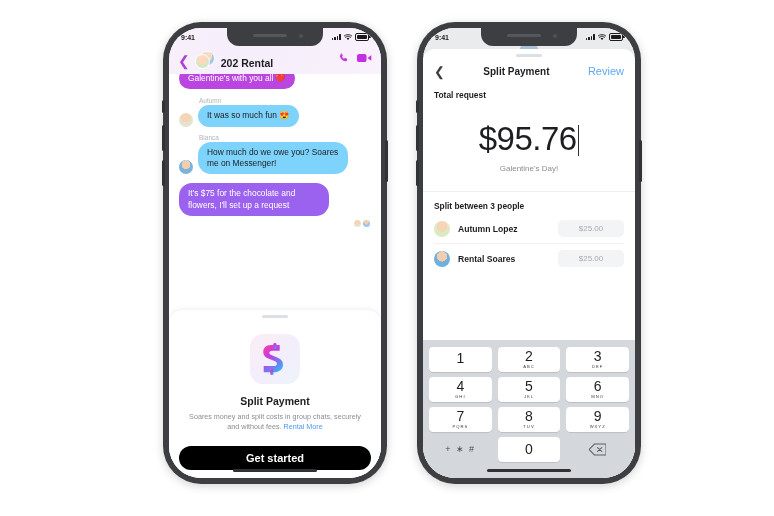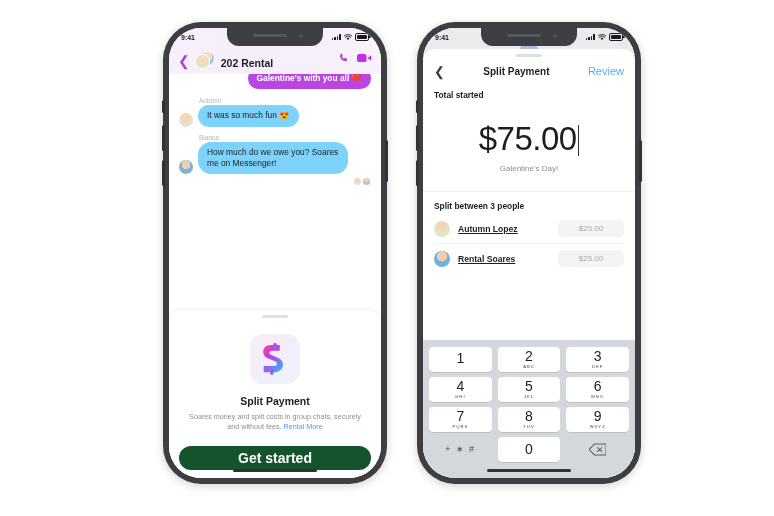--- a/index.html
+++ b/index.html
@@ -88,21 +88,21 @@
   .hdr-av .a1{right:0;top:0;background:radial-gradient(circle at 50% 35%, #ffd9bd 0 42%, #9fc5e8 43% 100%);}
   .hdr-av .a2{left:0;bottom:0;background:radial-gradient(circle at 50% 35%, #ffd9bd 0 42%, #d7e5c0 43% 100%);}
   .chat-title{font-size:10.5px;font-weight:bold;color:#1c1e21;flex:1;line-height:1;margin-bottom:1px;margin-top:24px;}
   .hdr-ico{margin-left:7px;margin-bottom:1px;}
 
   .chat-body{
     position:absolute;top:46px;left:0;right:0;bottom:78px;
     background:#fff;overflow:hidden;
   }
   .msgrow{display:flex;align-items:flex-end;padding:0 10px;margin-bottom:3px;}
-  .msgrow.out{justify-content:flex-end;font-weight:bold;}
+  .msgrow.out{}
   .sender{font-size:6.5px;color:#b3b5b8;padding:0 10px 1px 30px;}
   .av{width:14px;height:14px;border-radius:50%;flex:0 0 14px;margin-right:5px;}
   .av.autumn{background:radial-gradient(circle at 50% 34%, #f6d5b6 0 40%, #e6e2cf 41% 100%);}
   .av.bianca{background:radial-gradient(circle at 50% 34%, #f3cdb0 0 38%, #7ab4da 39% 100%);}
   .bubble{
     max-width:132px;border-radius:13px;padding:5px 9px;
     font-size:8.4px;line-height:1.35;color:#1c1e21;
   }
   .bubble.in{background:#7dd3fc;}
   .bubble.out{background:#9b62ef;color:#fff;}
@@ -138,23 +138,23 @@
   .grabber{width:26px;height:3px;background:#dcdfe3;border-radius:2px;margin:5px auto 0;}
   .app-tile{
     width:50px;height:50px;margin:16px auto 0;border-radius:13px;
     background:linear-gradient(135deg,#fbeef6 0%,#f3eefb 50%,#eef3fb 100%);
     display:flex;align-items:center;justify-content:center;
   }
   .sheet h3{margin:11px 0 0;font-size:10.5px;font-weight:bold;color:#1c1e21;}
   .sheet p{margin:5px 14px 0;font-size:7.2px;line-height:1.45;color:#8a8d91;}
   .sheet p a{color:#4a9bf0;text-decoration:none;}
   .cta{
-    margin:13px 10px 0;height:24px;background:#14532d;border-radius:13px;
+    margin:13px 10px 0;height:24px;background:#000000;border-radius:13px;
     display:flex;align-items:center;justify-content:center;
-    color:#fff;font-size:14px;font-weight:bold;
+    color:#fff;font-size:11px;font-weight:bold;
   }
 
   
   .r-top{position:absolute;top:0;left:0;right:0;height:26px;background:#e9ebed;z-index:5;}
   .r-peek{position:absolute;left:50%;top:16px;transform:translateX(-50%);
           width:18px;height:9px;border-radius:50% 50% 0 0;background:#a9c0d6;z-index:6;}
   .r-sheet{
     position:absolute;top:21px;left:0;right:0;bottom:0;background:#fff;
     border-top-left-radius:12px;border-top-right-radius:12px;z-index:8;overflow:hidden;
   }
@@ -170,21 +170,21 @@
   }
   .caret{display:inline-block;width:1.6px;height:31px;background:#2f3133;
          vertical-align:-6px;margin-left:1px;}
   .memo{text-align:center;font-size:8px;color:#8a8d91;margin-top:6px;}
   .sep{height:1px;background:#edeff1;margin:18px 0 0;}
 
   .prow{display:flex;align-items:center;padding:6px 11px;}
   .prow .pav{width:16px;height:16px;border-radius:50%;flex:0 0 16px;margin-right:8px;}
   .pav.autumn{background:radial-gradient(circle at 50% 34%, #f6d5b6 0 40%, #dceac2 41% 100%);}
   .pav.bianca{background:radial-gradient(circle at 50% 34%, #f3cdb0 0 38%, #6fb0dd 39% 100%);}
-  .prow .pname{flex:1;font-size:8.6px;font-weight:bold;color:#1c1e21;text-decoration:underline;}
+  .prow .pname{flex:1;font-size:8.6px;font-weight:bold;color:#1c1e21;}
   .pamt{
     width:66px;height:17px;background:#f3f4f6;border-radius:5px;
     display:flex;align-items:center;justify-content:center;
     font-size:8px;color:#a9acb0;
   }
   .rowline{height:1px;background:#f0f1f3;margin:0 11px;}
 
   .keypad{
     position:absolute;left:0;right:0;bottom:0;height:138px;background:#d4d7dc;
     padding:4px 3px 20px;box-sizing:border-box;
@@ -268,20 +268,23 @@
           <span class="av autumn"></span>
           <div class="bubble in">It was so much fun 😍</div>
         </div>
 
         <div class="sender" style="margin-top:7px;">Bianca</div>
         <div class="msgrow">
           <span class="av bianca"></span>
           <div class="bubble in">How much do we owe you? Soares me on Messenger!</div>
         </div>
 
+        <div class="msgrow out" style="margin-top:9px;">
+          <div class="bubble out">It's $75 for the chocolate and flowers, I'll set up a request</div>
+        </div>
         <div class="seenrow">
           <span class="seen a"></span>
           <span class="seen b"></span>
         </div>
       </div>
 
       <div class="composer">
         <div class="comp-row">
           <span class="ci">
             <svg width="13" height="13" viewBox="0 0 16 16">
@@ -422,24 +425,24 @@
 
       <div class="r-sheet">
         <div class="r-grab"></div>
 
         <div class="r-nav">
           <span class="back">❮</span>
           <span class="t">Split Payment</span>
           <span class="rv">Review</span>
         </div>
 
-        <div class="lbl">Total started</div>
+        <div class="lbl">Total request</div>
 
         <div class="amount">
-          <span>$75.00</span><span class="caret"></span>
+          <span>$95.76</span><span class="caret"></span>
         </div>
         <div class="memo">Galentine's Day!</div>
 
         <div class="sep"></div>
 
         <div class="lbl" style="padding-top:9px;">Split between 3 people</div>
 
         <div class="prow" style="margin-top:3px;">
           <span class="pav autumn"></span>
           <span class="pname">Autumn Lopez</span>

